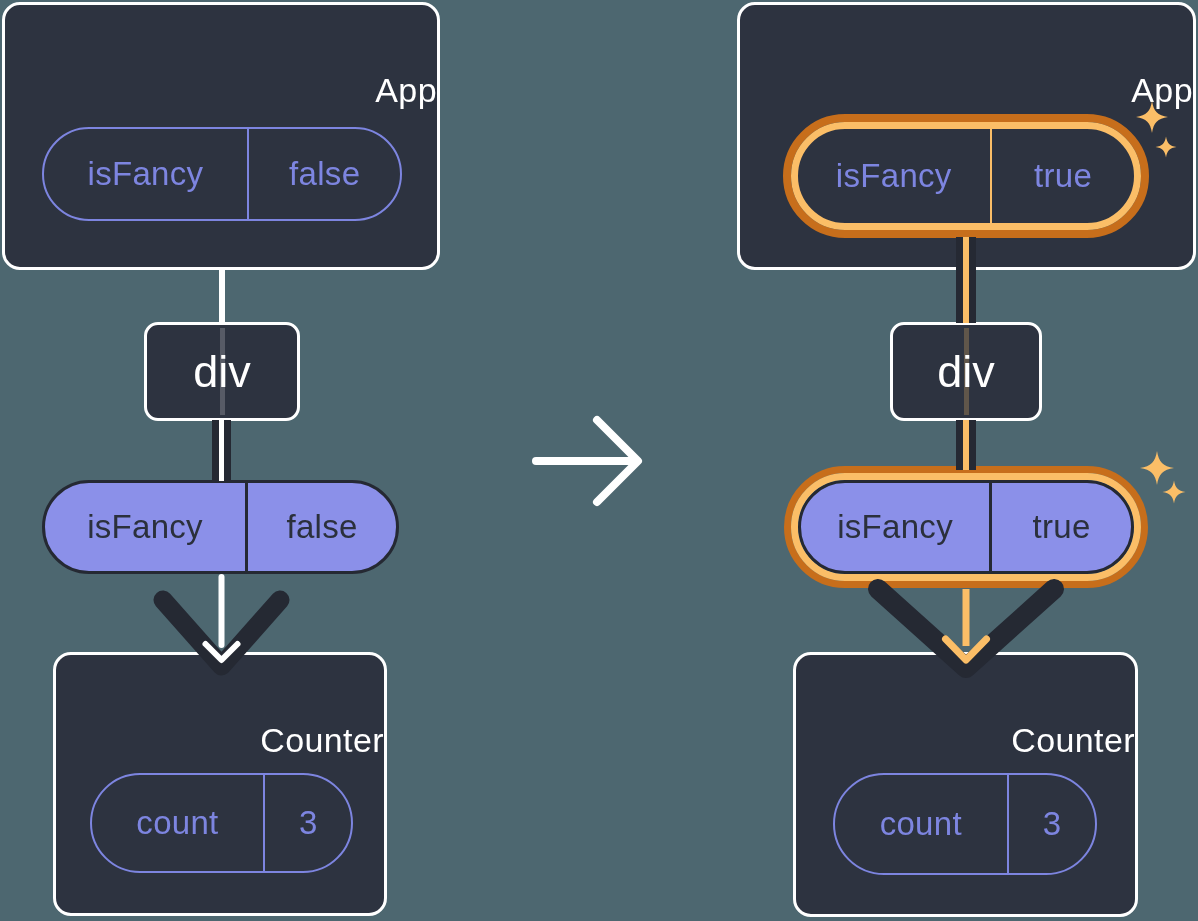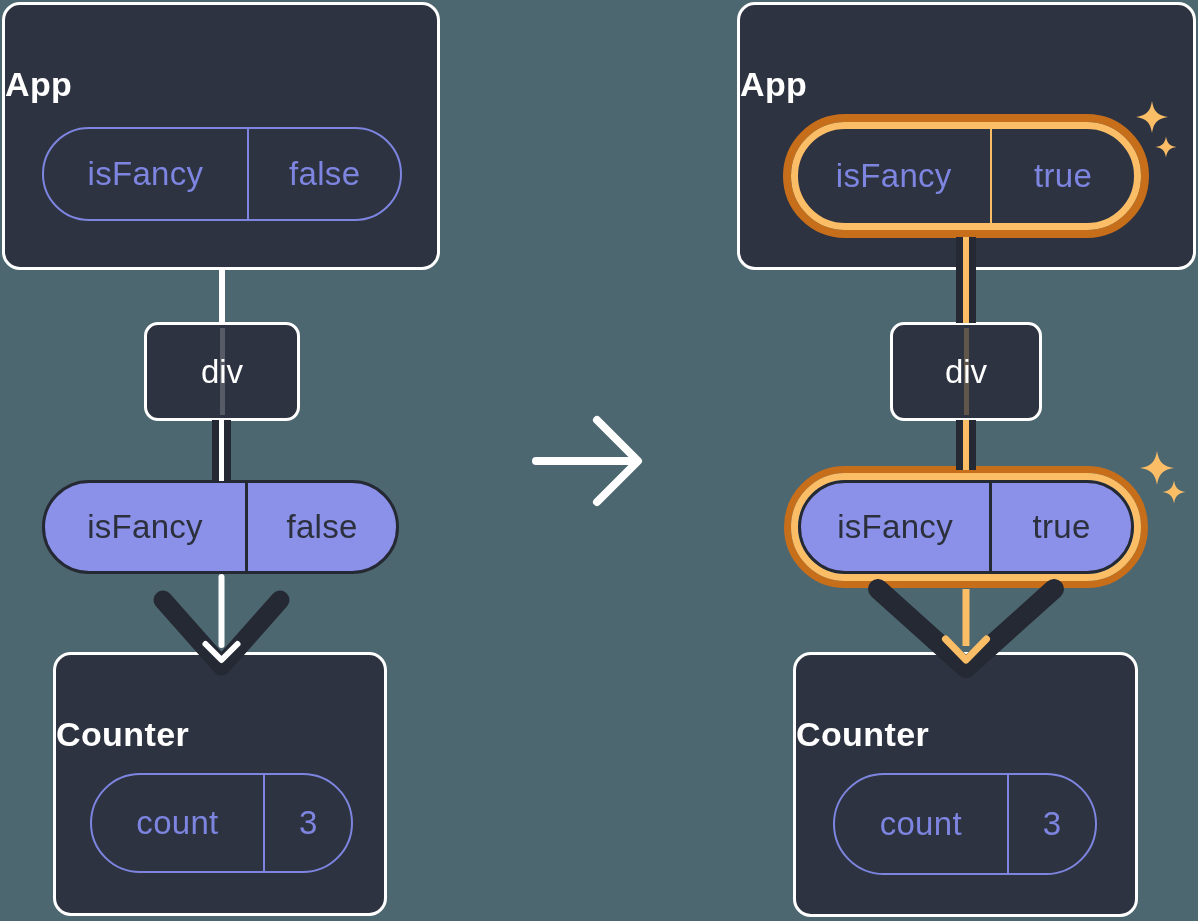--- a/index.html
+++ b/index.html
@@ -22,24 +22,24 @@
   }
   
   .card{
     position:absolute;box-sizing:border-box;z-index:1;
     background:var(--card-bg,#2D3340);
     border:3px solid var(--card-border,#fff);
   }
   .card.big{border-radius:18px;}
   .card.small{border-radius:14px;display:flex;align-items:center;justify-content:center;}
   .card-title{
-    position:absolute;left:0;right:0;top:60px;text-align:left;
-    font-size:34px;font-weight:700;letter-spacing:.4px;color:var(--white,#fff);
+    position:absolute;left:0;right:0;top:66px;text-align:right;
+    font-size:34px;font-weight:400;letter-spacing:.4px;color:var(--white,#fff);
   }
-  .tag-label{position:relative;z-index:1;font-size:33px;font-weight:500;color:var(--white,#fff);}
+  .tag-label{position:relative;z-index:1;font-size:45px;font-weight:500;color:var(--white,#fff);}
   
   .pill{position:absolute;display:flex;align-items:stretch;box-sizing:border-box;overflow:hidden;}
   .outline-pill{
     border:2.5px solid var(--purple,#7D85E0);border-radius:60px;color:var(--purple,#7D85E0);
   }
   .solid-pill{
     background:var(--purple-fill,#8B90E9);border:3px solid var(--ink,#252933);
     border-radius:60px;color:var(--dark-text,#2B303C);
   }
   .cell{flex:1 1 auto;display:flex;align-items:center;justify-content:center;font-size:33px;letter-spacing:.3px;}

